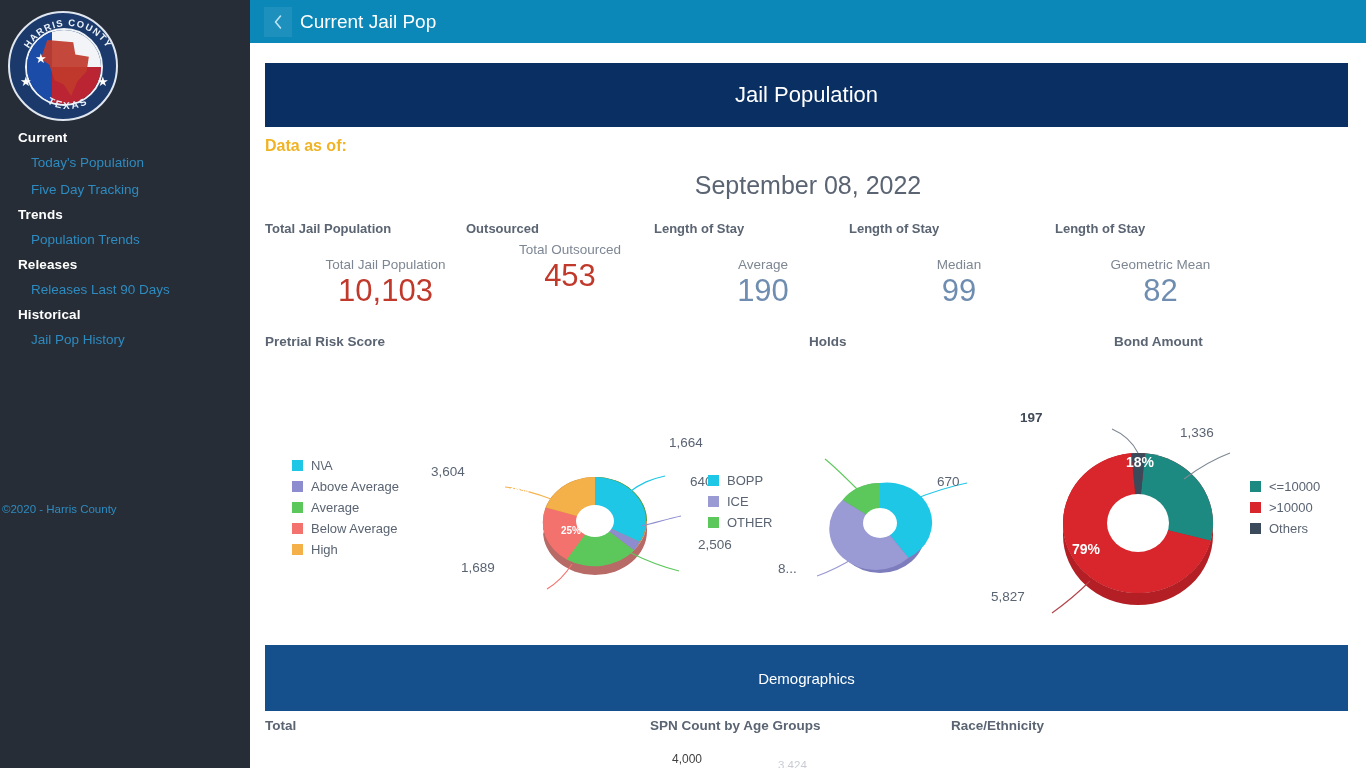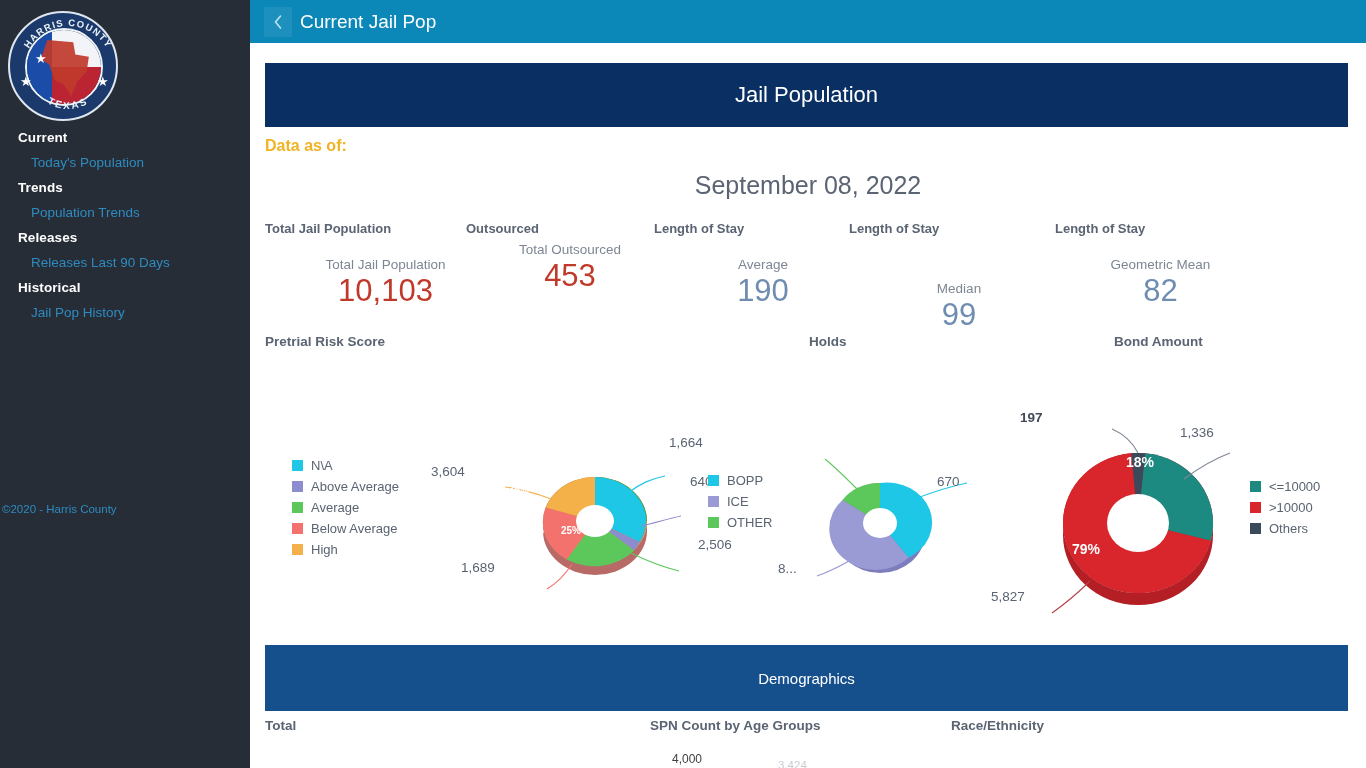--- a/index.html
+++ b/index.html
@@ -199,20 +199,21 @@
           <text fill="#eaf1f8" font-size="10" font-weight="bold" letter-spacing="2.2" font-family="Liberation Sans, sans-serif">
             <textPath href="#arcBot" startOffset="50%" text-anchor="middle">TEXAS</textPath>
           </text>
         </svg>
       </div>
     </div>
 
     <div id="nav">
       <div class="nav-group">Current</div>
       <div class="nav-link">Today's Population</div>
+      <div class="nav-link">Five Day Tracking</div>
       <div class="nav-group">Trends</div>
       <div class="nav-link">Population Trends</div>
       <div class="nav-group">Releases</div>
       <div class="nav-link">Releases Last 90 Days</div>
       <div class="nav-group">Historical</div>
       <div class="nav-link">Jail Pop History</div>
     </div>
 
     <div id="sidebar-footer">©2020 - Harris County</div>
   </div>
@@ -251,21 +252,21 @@
       <div class="kpi" style="left:226px; top:31px; width:188px;">
         <div class="kpi-sub">Total Outsourced</div>
         <div class="kpi-val kpi-red">453</div>
       </div>
 
       <div class="kpi" style="left:419px; top:46px; width:188px;">
         <div class="kpi-sub">Average</div>
         <div class="kpi-val kpi-blue">190</div>
       </div>
 
-      <div class="kpi" style="left:615px; top:46px; width:188px;margin-top:24px;">
+      <div class="kpi" style="left:615px; top:46px; width:188px;">
         <div class="kpi-sub">Median</div>
         <div class="kpi-val kpi-blue">99</div>
       </div>
 
       <div class="kpi" style="left:808px; top:46px; width:205px;">
         <div class="kpi-sub">Geometric Mean</div>
         <div class="kpi-val kpi-blue">82</div>
       </div>
     </div>
 

